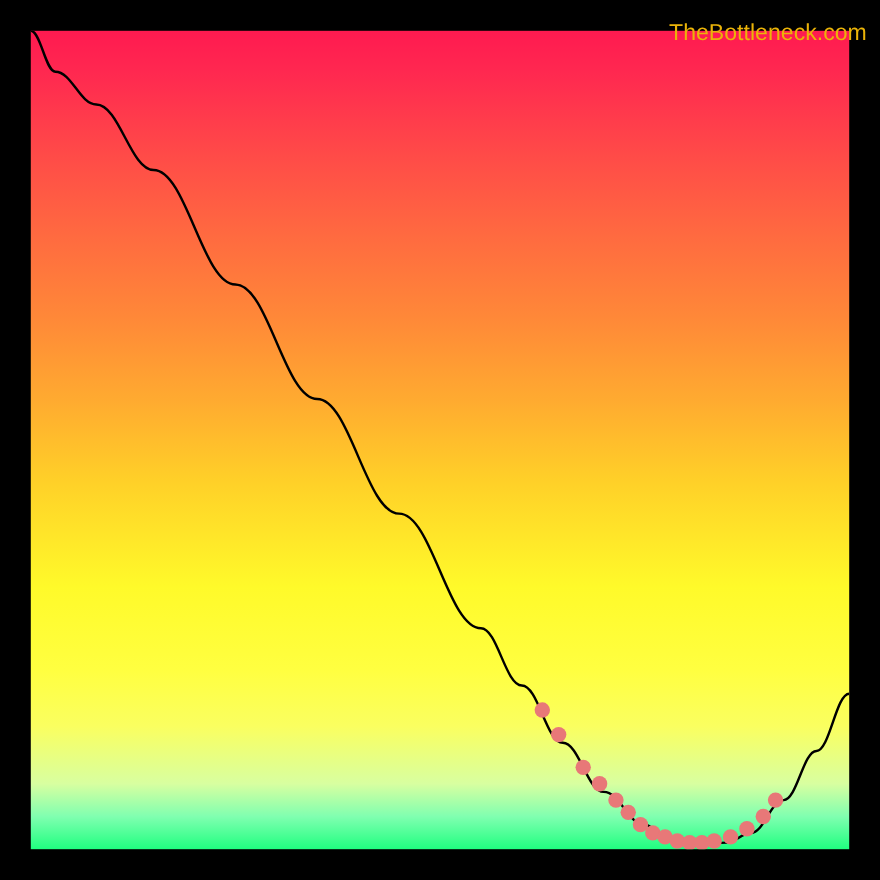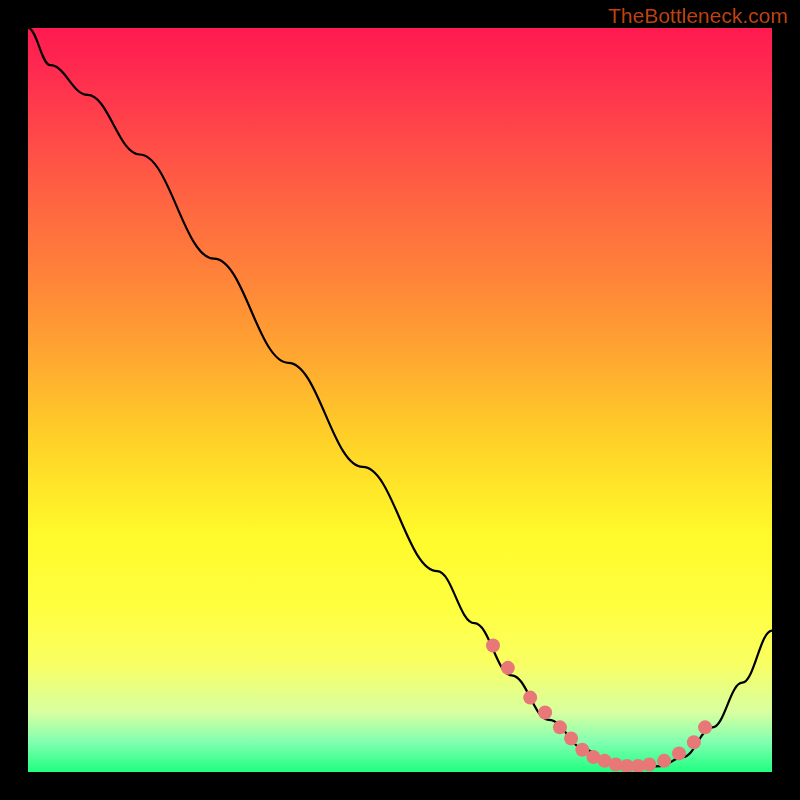--- a/index.html
+++ b/index.html
@@ -1,17 +1,17 @@
 <!DOCTYPE html>
 <html><head>
   <meta charset="utf-8">
   <style>
     * { margin: 0; padding: 0; box-sizing: border-box; }
     body { width: 800px; height: 800px; background: #000; position: relative; font-family: Arial, sans-serif; }
-    .watermark { position: absolute; top: 4px; right: 12px; color: #c2410c; font-size: 21px; font-weight: 500; z-index: 10; }
+    .watermark { position: absolute; top: 18px; right: 12px; color: #eab308; font-size: 21px; font-weight: 500; z-index: 10; }
     .chart-area { position: absolute; top: 28px; left: 28px; width: 744px; height: 744px; }
     .gradient-bg { position: absolute; top: 0; left: 0; width: 100%; height: 100%; background: linear-gradient(to bottom,
       #ff1a50 0%,
       #ff2850 5%,
       #ff4a48 15%,
       #ff6a40 25%,
       #ff8838 35%,
       #ffaa30 45%,
       #ffd028 55%,
       #fffa2a 68%,

